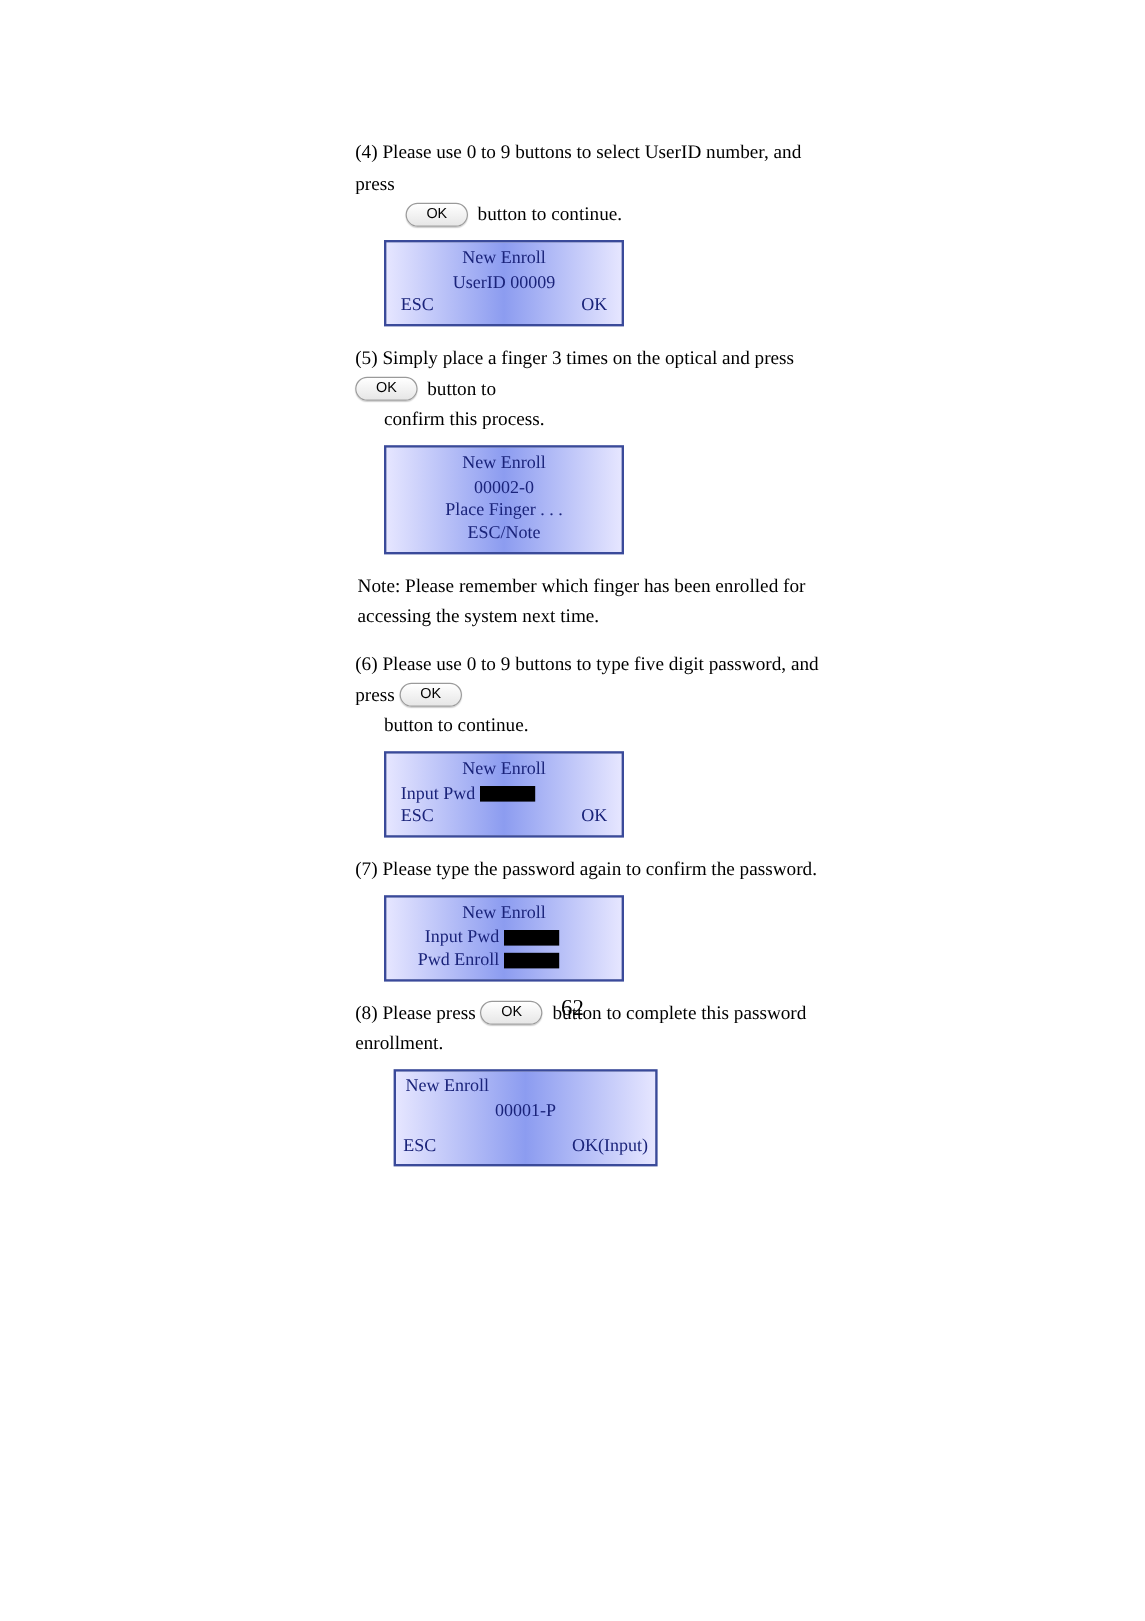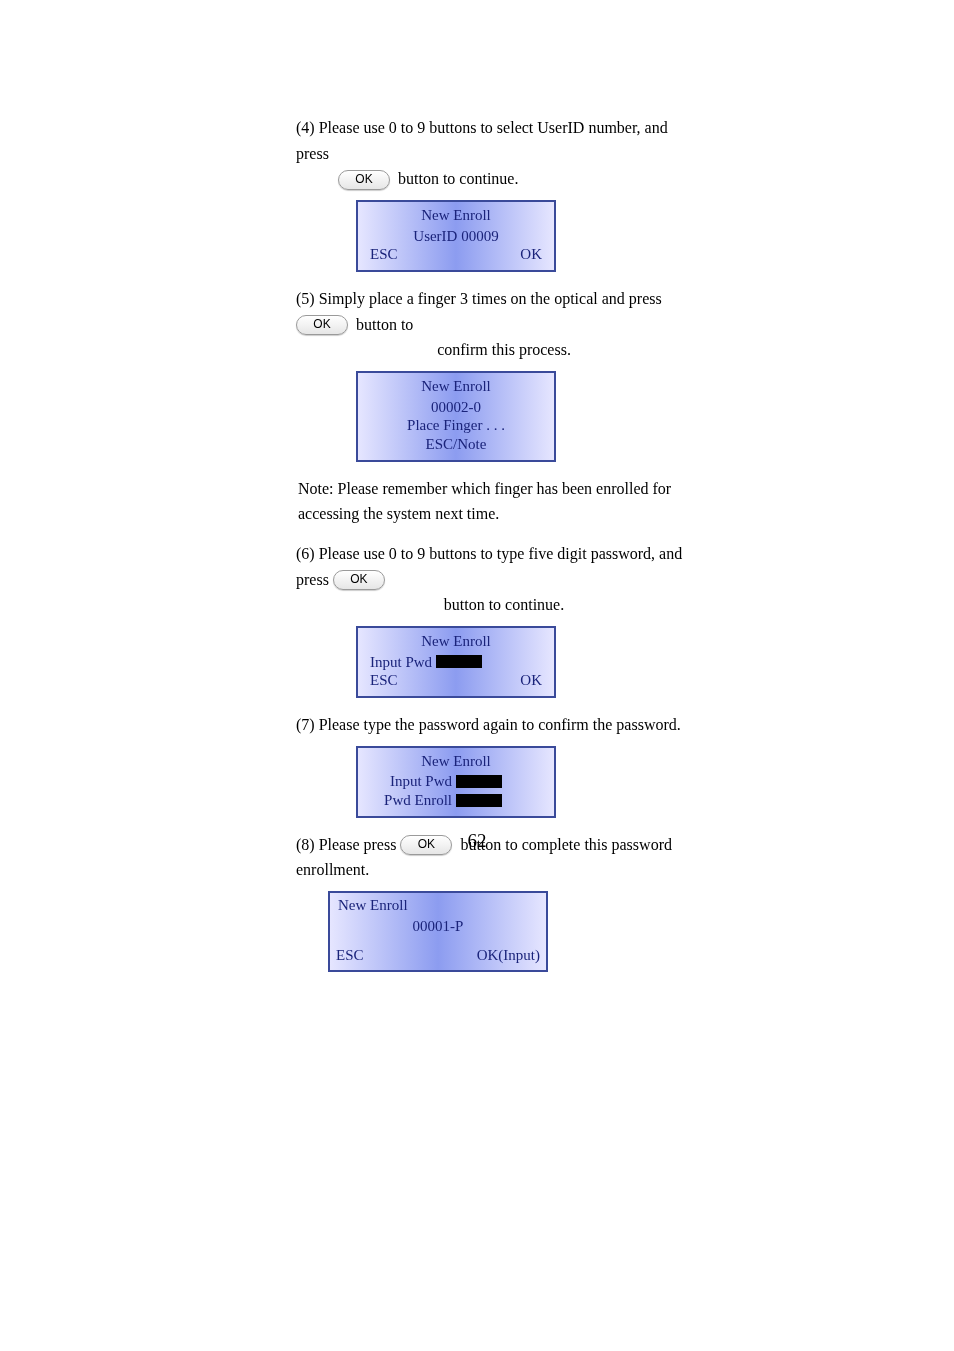--- a/index.html
+++ b/index.html
@@ -16,41 +16,40 @@
     position: relative;
     box-sizing: border-box;
     padding: 115px 72px 0 296px;
   }
   .step {
     margin-bottom: 6px;
     line-height: 1.6;
   }
   .indent {
     padding-left: 24px;
-    text-align: center;
   }
   .ok-pill {
     display: inline-block;
     vertical-align: middle;
     min-width: 38px;
     padding: 0 6px;
     height: 18px;
     line-height: 17px;
     font-family: Arial, Helvetica, sans-serif;
     font-size: 12px;
     text-align: center;
     color: #000;
     background: linear-gradient(#ffffff, #e6e6e6);
     border: 1px solid #9a9a9a;
     border-radius: 10px;
     box-shadow: 0 1px 1px rgba(0,0,0,0.2);
     margin: 0 4px 2px 0;
   }
   .lcd {
-    margin: 8px 0 14px 60px;
+    margin: 8px 0 14px 24px;
     width: 200px;
     border: 2px solid #3a4a9a;
     background: linear-gradient(90deg, #e6e6ff 0%, #8c9cf0 50%, #e6e6ff 100%);
     color: #1a237a;
     font-family: "Book Antiqua", Palatino, "Times New Roman", serif;
     font-size: 15px;
     text-align: center;
     padding: 4px 6px 6px 6px;
     box-sizing: border-box;
     line-height: 1.25;

